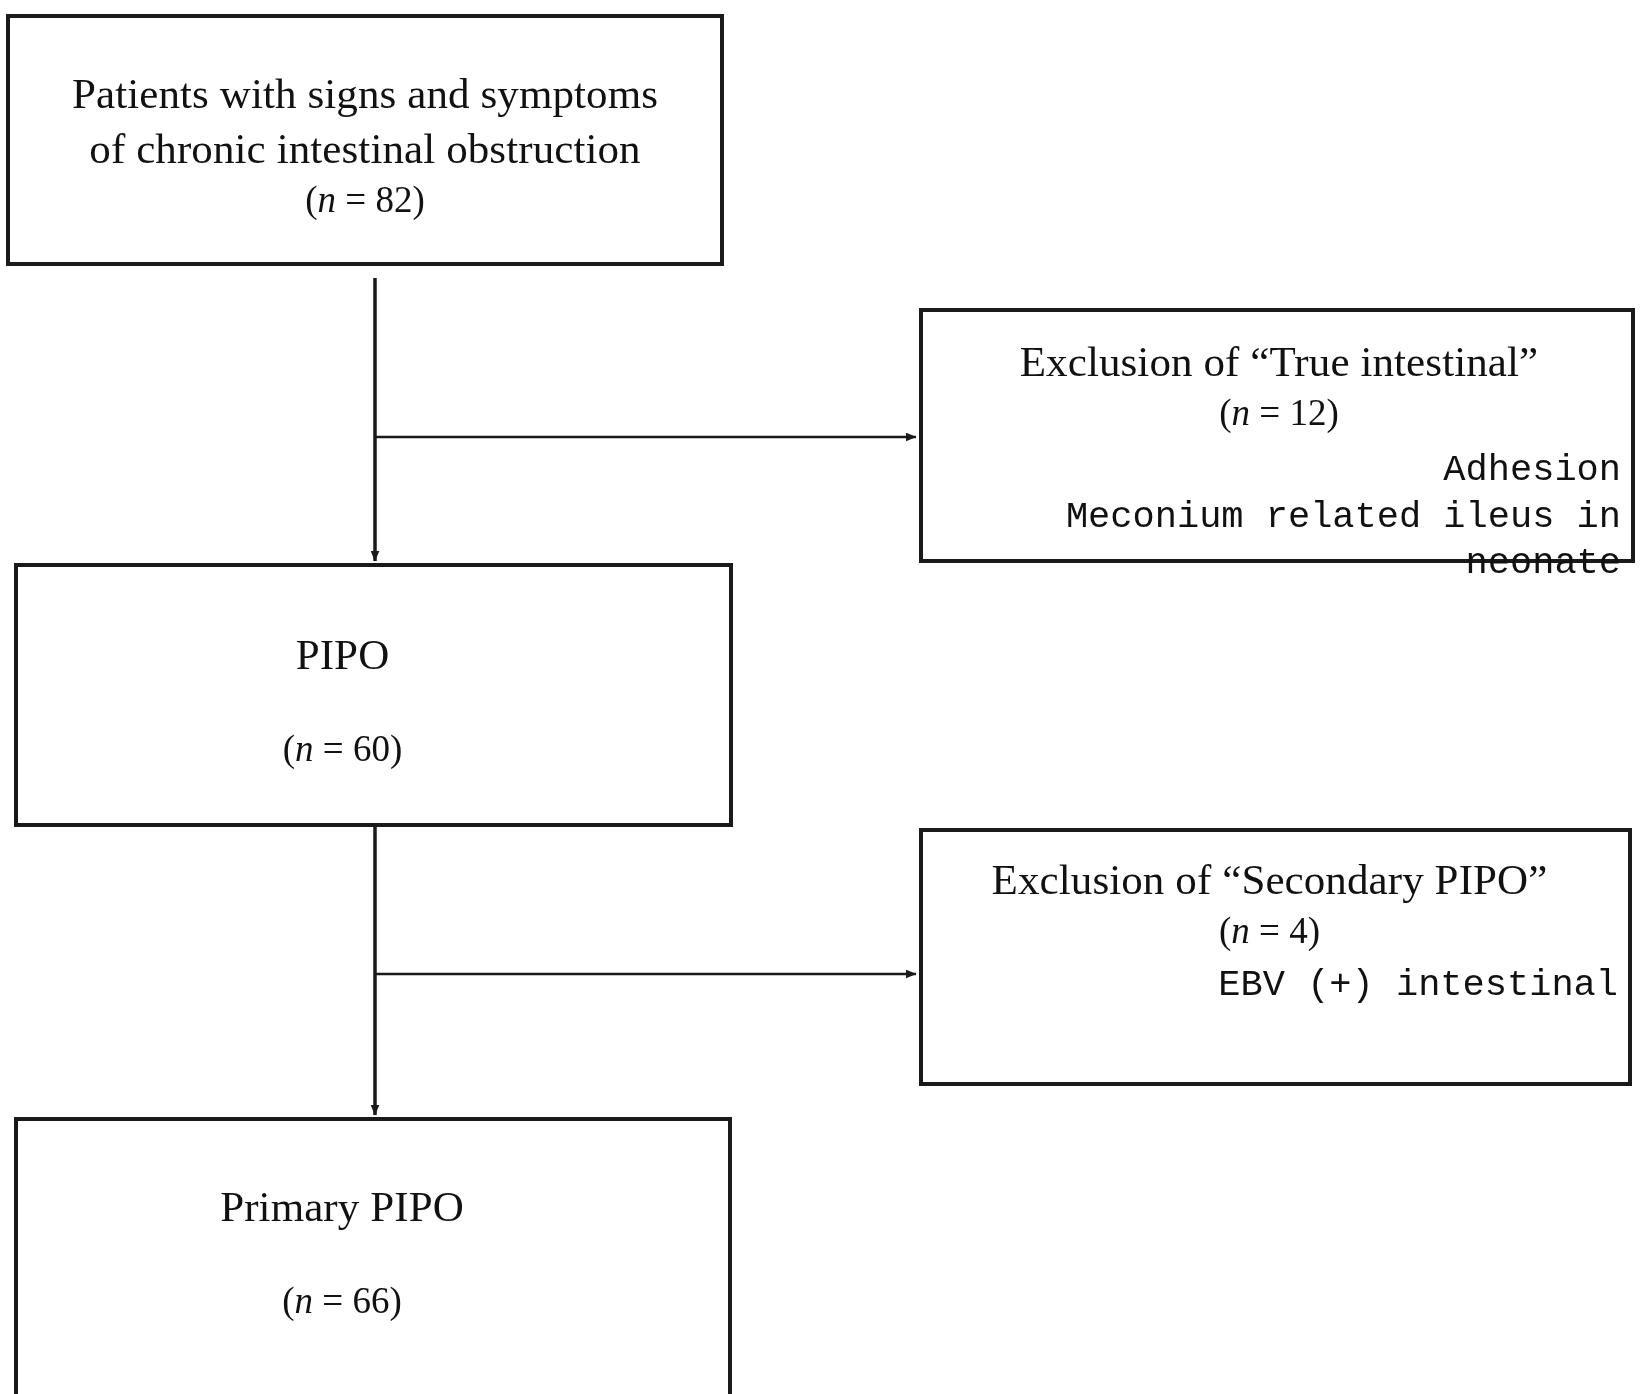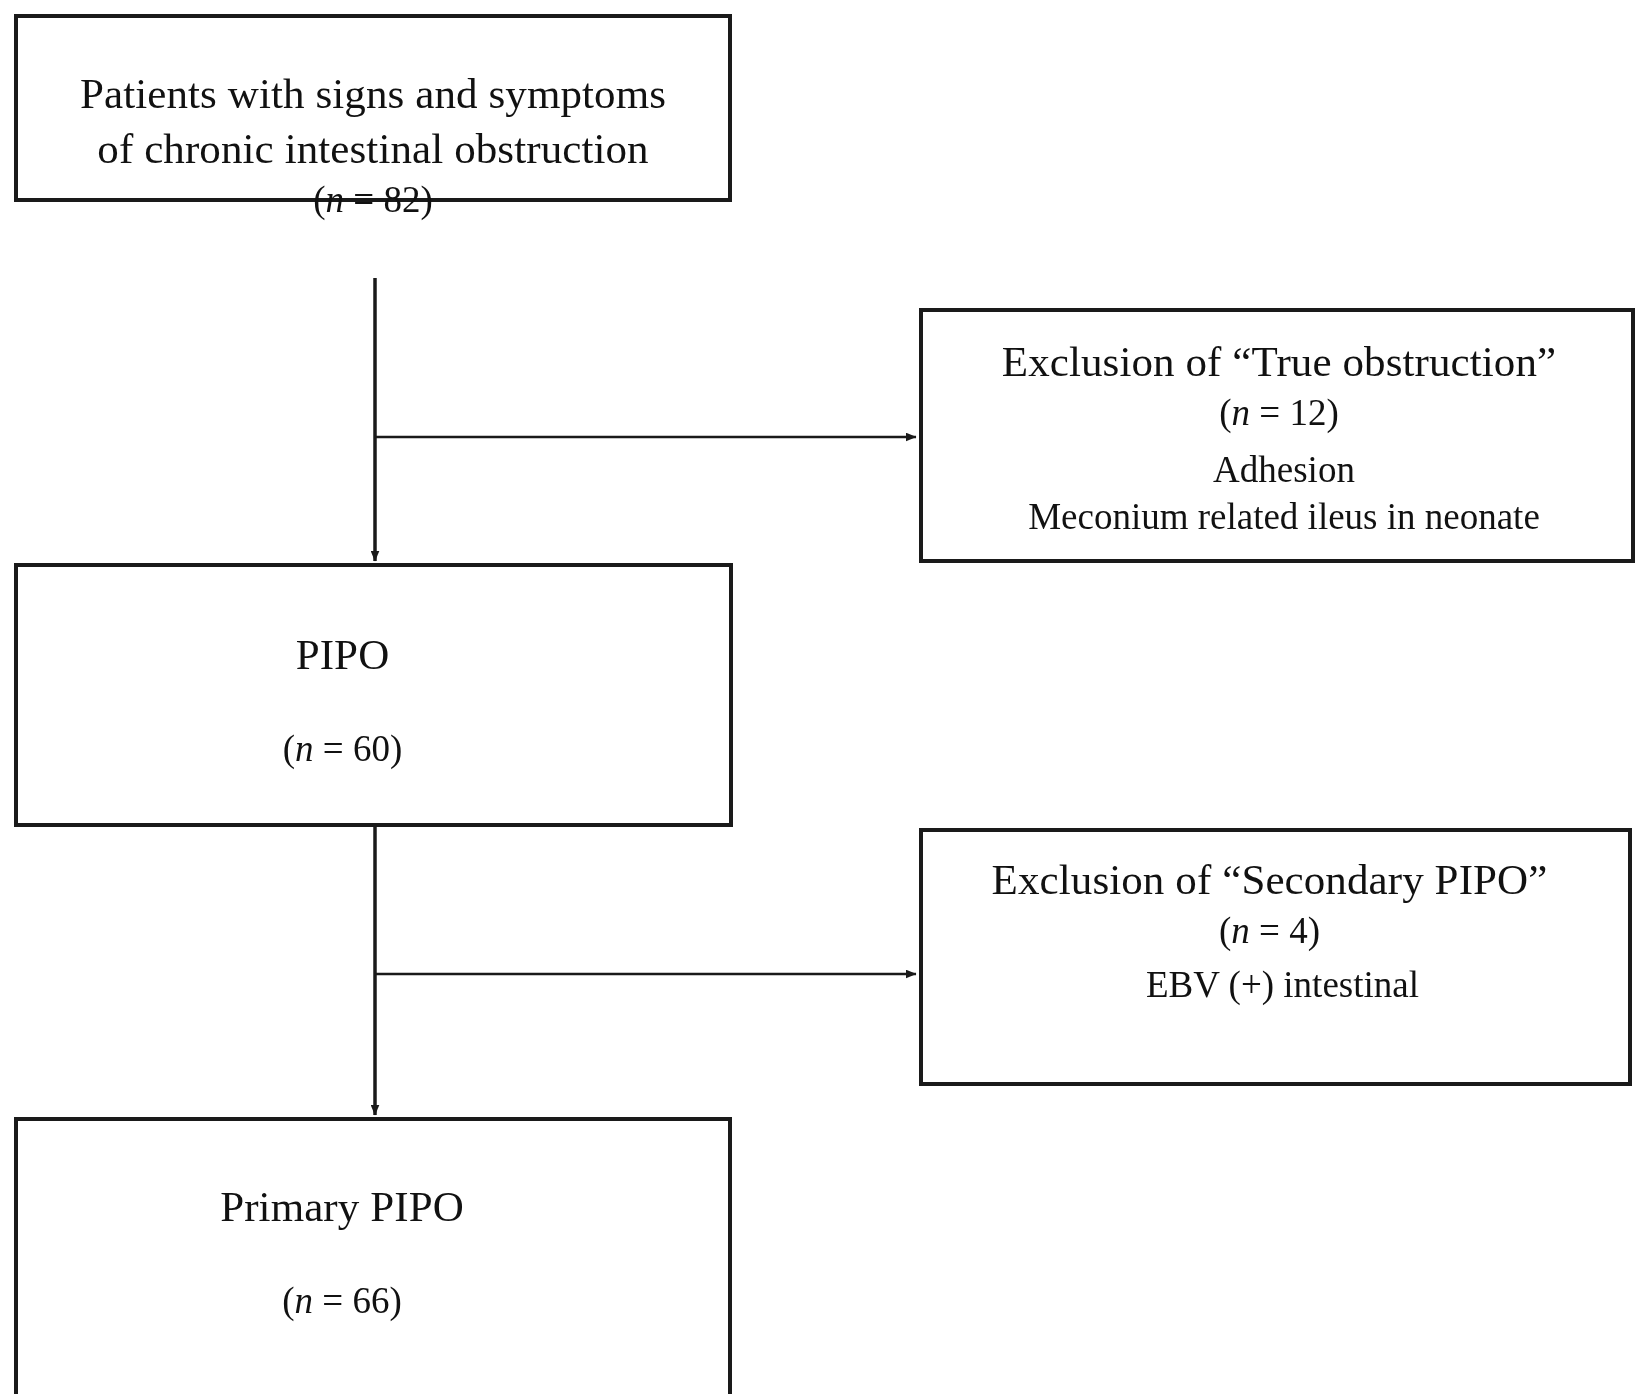--- a/index.html
+++ b/index.html
@@ -23,41 +23,41 @@
     box-sizing: border-box;
     border: 4px solid #1a1a1a;
     background: #ffffff;
   }
   .node-inner {
     position: absolute;
     left: 0;
     right: 0;
   }
   .ctr { text-align: center; }
-  .lft { text-align: center; }
+  .lft { text-align: right; font-family: Liberation Mono, monospace; }
 
   .title-line {
     font-size: 43px;
     line-height: 1.28;
     letter-spacing: 0.1px;
   }
   .count-line {
     font-size: 37px;
     line-height: 1.28;
   }
   .sub-line {
     font-size: 37px;
     line-height: 1.26;
   }
   .ital-n {
     font-style: italic;
   }
 
   
-  #box-source        { left: 14px;  top: 14px;   width: 718px;  height: 188px; padding-left: 32px; }
+  #box-source        { left: 6px;  top: 14px;   width: 718px;  height: 252px; padding-left: 32px; }
   #box-source .node-inner { top: 48px; padding: 0 26px; }
 
   
   #box-excl-true     { left: 919px; top: 308px;  width: 716px;  height: 255px; }
   #box-excl-true .head { position:absolute; top: 22px; left: 18px; right: 14px; }
   #box-excl-true .list { position:absolute; top: 135px; left: 24px; right: 10px; }
 
   
   #box-pipo          { left: 14px;  top: 563px;  width: 719px;  height: 264px; }
   #box-pipo .l1 { position: absolute; top: 44px;  left: 0; right: 0; }
@@ -112,21 +112,21 @@
   <div class="node" id="box-source">
     <div class="node-inner ctr">
       <div class="title-line">Patients with signs and symptoms</div>
       <div class="title-line">of chronic intestinal obstruction</div>
       <div class="count-line"><span>(</span><span class="ital-n">n</span><span> = 82)</span></div>
     </div>
   </div>
 
   <div class="node" id="box-excl-true">
     <div class="head ctr">
-      <div class="title-line">Exclusion of “True obstruction”</div>
+      <div class="title-line">Exclusion of “True intestinal”</div>
       <div class="count-line"><span>(</span><span class="ital-n">n</span><span> = 12)</span></div>
     </div>
     <div class="list lft">
       <div class="sub-line">Adhesion</div>
       <div class="sub-line">Meconium related ileus in neonate</div>
     </div>
   </div>
 
   <div class="node" id="box-pipo">
     <div class="l1 ctr pipo-shift">

